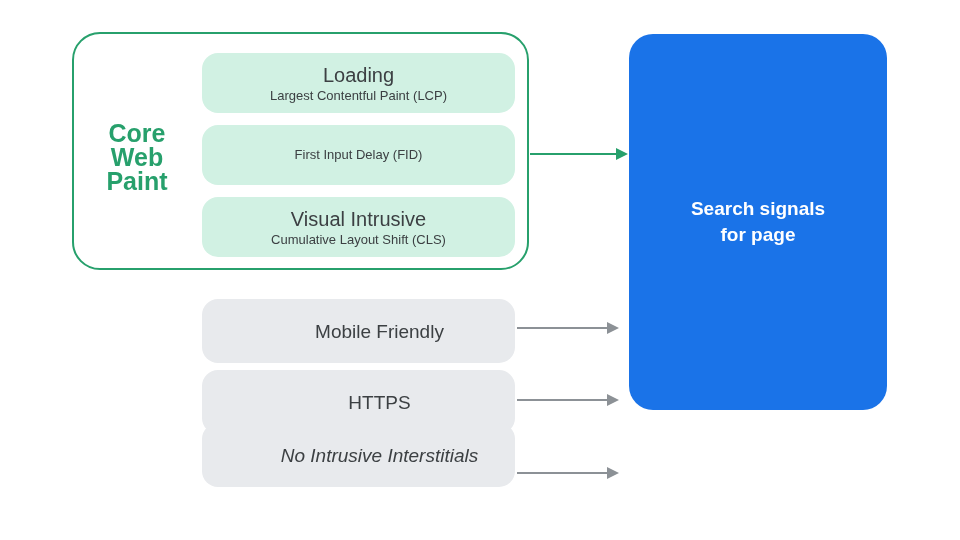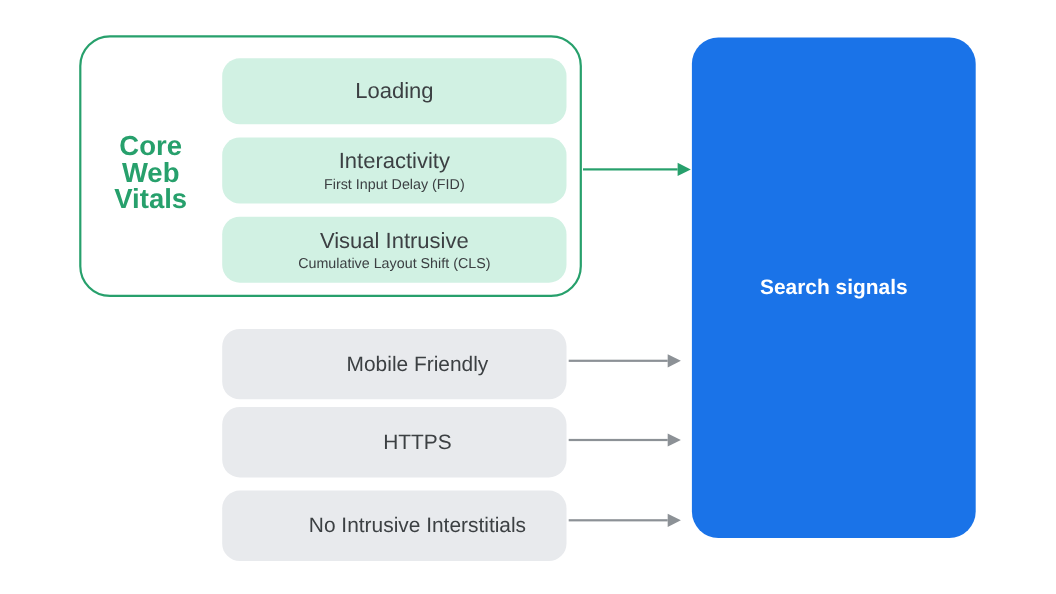--- a/index.html
+++ b/index.html
@@ -48,72 +48,73 @@
     content:"";position:absolute;right:-12px;top:50%;transform:translateY(-50%);
     width:0;height:0;border-top:6px solid transparent;border-bottom:6px solid transparent;
     border-left:12px solid transparent;
   }
   .arrow.green{background:var(--green);}
   .arrow.green::after{border-left-color:var(--green);}
   .arrow.gray{background:var(--arrow-gray);}
   .arrow.gray::after{border-left-color:var(--arrow-gray);}
   
   .result-box{
-    position:absolute;left:629px;top:34px;width:258px;height:455px;
+    position:absolute;left:629px;top:34px;width:258px;height:376px;
     background:var(--blue);border-radius:24px;
     display:flex;align-items:center;justify-content:center;
   }
   .result-text{
     color:var(--white);font-size:19px;font-weight:700;line-height:26px;
     text-align:center;
   }
 </style>
 </head>
 <body>
 
 <div class="canvas">
 
   <div class="cwv-outline"></div>
 
   <div class="cwv-label">
     <div>Core</div>
     <div>Web</div>
-    <div>Vitals</div>
+    <div>Paint</div>
   </div>
 
   <div class="pill green" style="top:53px;">
     <div class="pill-title">Loading</div>
+    <div class="pill-sub">Largest Contentful Paint (LCP)</div>
   </div>
 
   <div class="pill green" style="top:125px;">
-    <div class="pill-title">Interactivity</div>
     <div class="pill-sub">First Input Delay (FID)</div>
   </div>
 
   <div class="pill green" style="top:197px;">
     <div class="pill-title">Visual Intrusive</div>
     <div class="pill-sub">Cumulative Layout Shift (CLS)</div>
   </div>
 
   <div class="pill gray" style="top:299px;">
     <div class="signal-label">Mobile Friendly</div>
   </div>
 
   <div class="pill gray" style="top:370px;">
     <div class="signal-label">HTTPS</div>
   </div>
 
-  <div class="pill gray" style="top:446px;">
+  <div class="pill gray" style="top:423px;font-style:italic;">
     <div class="signal-label">No Intrusive Interstitials</div>
   </div>
 
   <div class="arrow green" style="left:530px;top:153px;width:86px;"></div>
   <div class="arrow gray" style="left:517px;top:327px;width:90px;"></div>
   <div class="arrow gray" style="left:517px;top:399px;width:90px;"></div>
   <div class="arrow gray" style="left:517px;top:472px;width:90px;"></div>
 
   <div class="result-box">
     <div class="result-text">
       <div>Search signals</div>
+      <div>for page</div>
     </div>
   </div>
 
 </div>
 
 </body></html>

